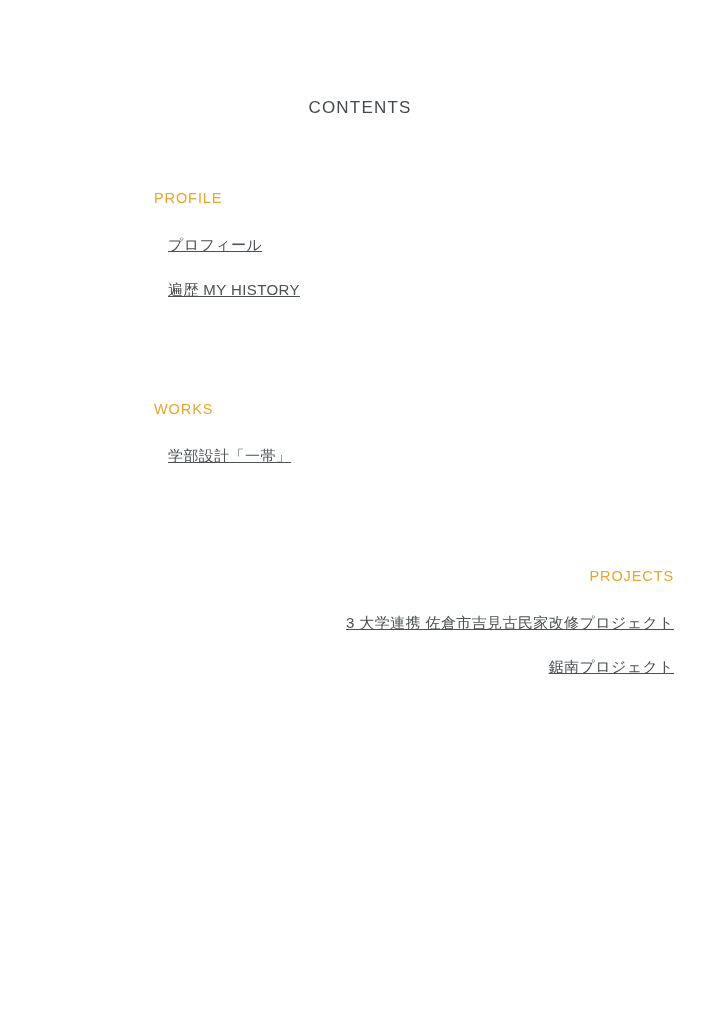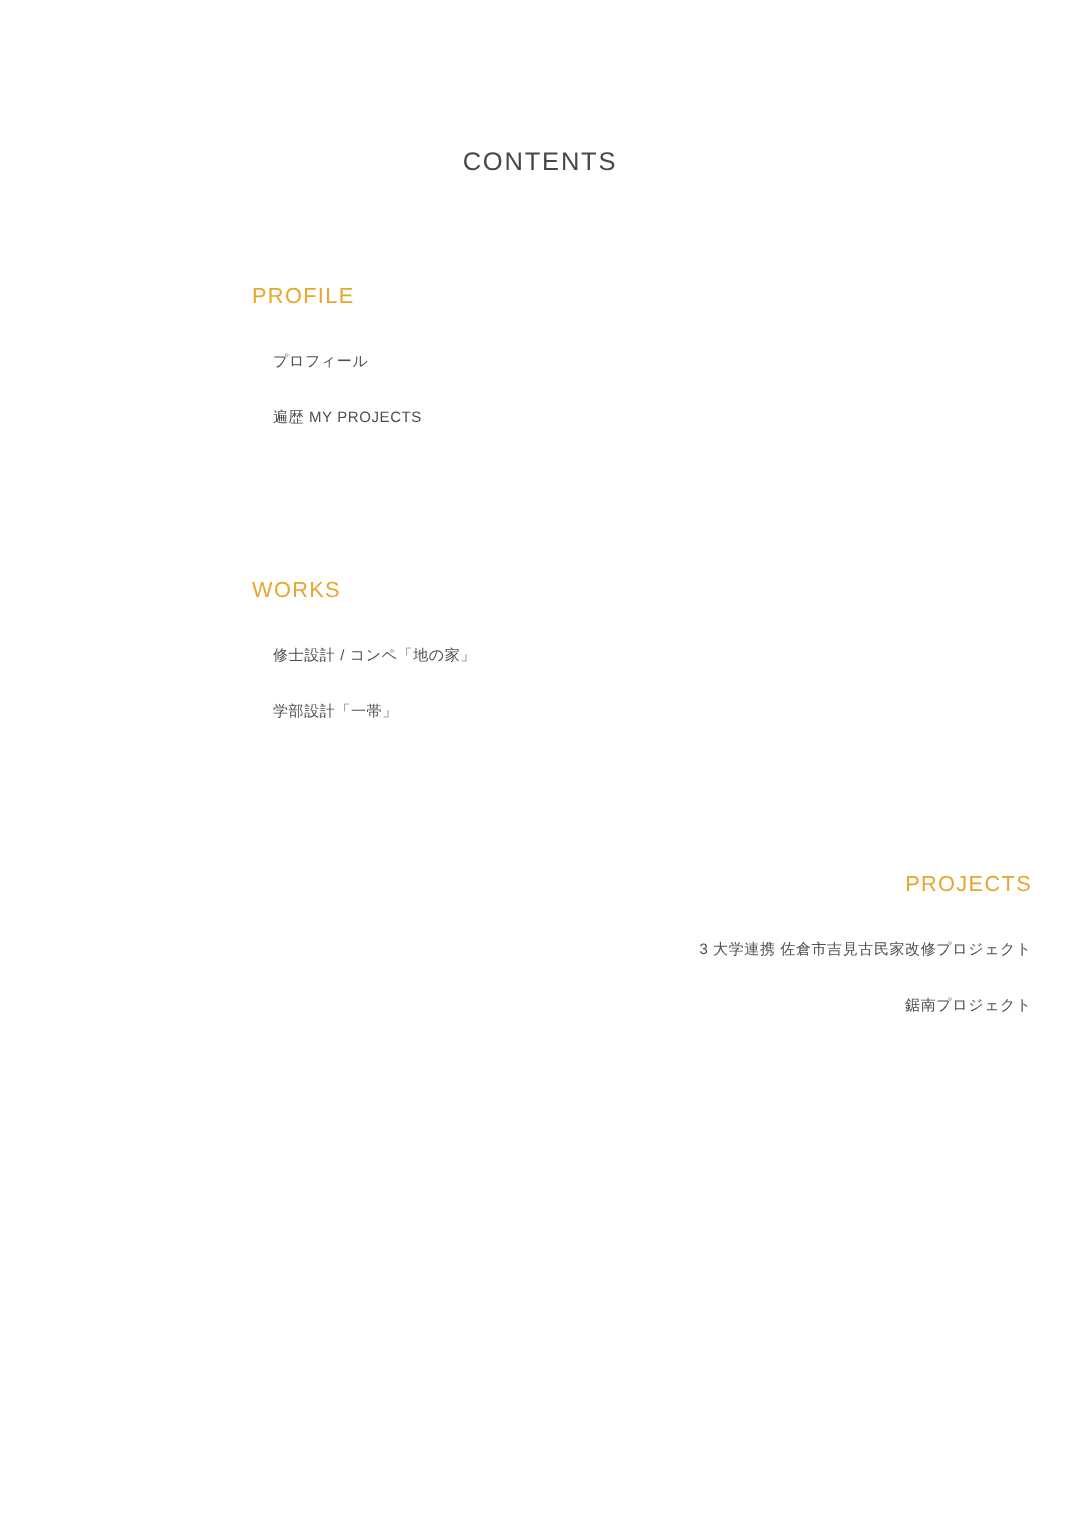--- a/index.html
+++ b/index.html
@@ -27,21 +27,21 @@
     width: 720px;
     text-align: center;
     font-size: 17px;
     letter-spacing: 1.2px;
     color: #44494d;
     font-weight: 500;
   }
   .content-body {
     position: absolute;
     top: 190px;
-    left: 168px;
+    left: 154px;
     width: 520px;
   }
   .section {
     margin-bottom: 62px;
   }
   .section:last-child {
     margin-bottom: 0;
     text-align: right;
   }
   .section-heading {
@@ -50,26 +50,27 @@
     color: #e9a62c;
     font-weight: 500;
     margin: 0 0 28px 0;
   }
   .entry-list {
     margin: 0;
     padding: 0;
     list-style: none;
   }
   .entry {
-    font-size: 10px;
+    font-size: 15px;
     line-height: 1.5;
     color: #4a5054;
     margin: 0 0 22px 14px;
     letter-spacing: 0.4px;
     font-weight: 400;
+    text-decoration: underline;
   }
   .entry:last-child {
     margin-bottom: 0;
   }
   .section-gap-works {
     height: 38px;
   }
 </style>
 </head>
 <body>
@@ -77,30 +78,29 @@
 <div class="page">
 
   <div class="doc-title">CONTENTS</div>
 
   <div class="content-body">
 
     <div class="section">
       <div class="section-heading">PROFILE</div>
       <ul class="entry-list">
         <li class="entry">プロフィール</li>
-        <li class="entry">遍歴  MY PROJECTS</li>
+        <li class="entry">遍歴  MY HISTORY</li>
       </ul>
     </div>
 
     <div class="section-gap-works"></div>
 
     <div class="section">
       <div class="section-heading">WORKS</div>
       <ul class="entry-list">
-        <li class="entry">修士設計 / コンペ「地の家」</li>
         <li class="entry">学部設計「一帯」</li>
       </ul>
     </div>
 
     <div class="section-gap-works"></div>
 
     <div class="section">
       <div class="section-heading">PROJECTS</div>
       <ul class="entry-list">
         <li class="entry">3 大学連携  佐倉市吉見古民家改修プロジェクト</li>

